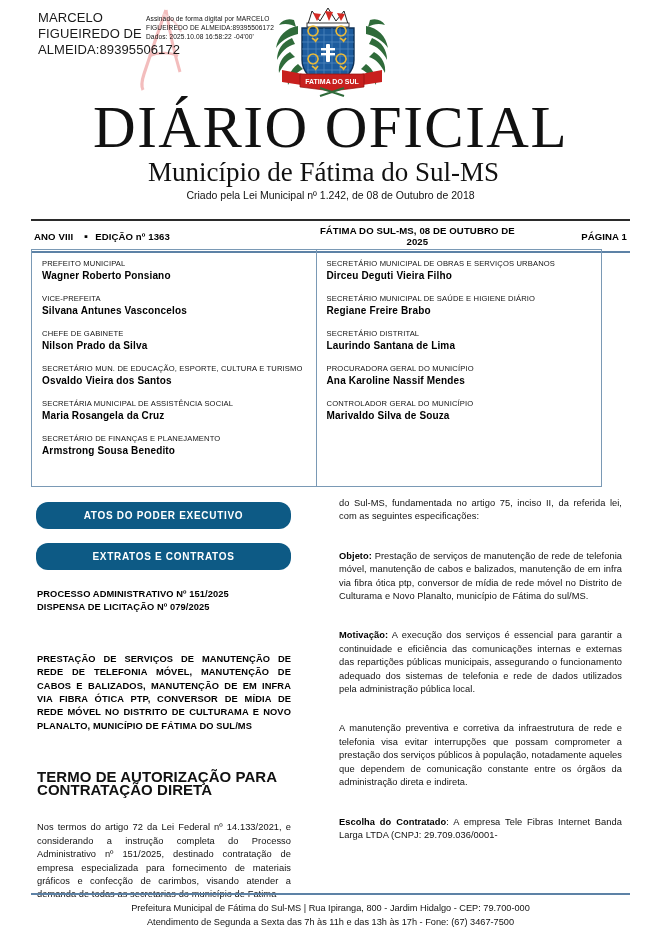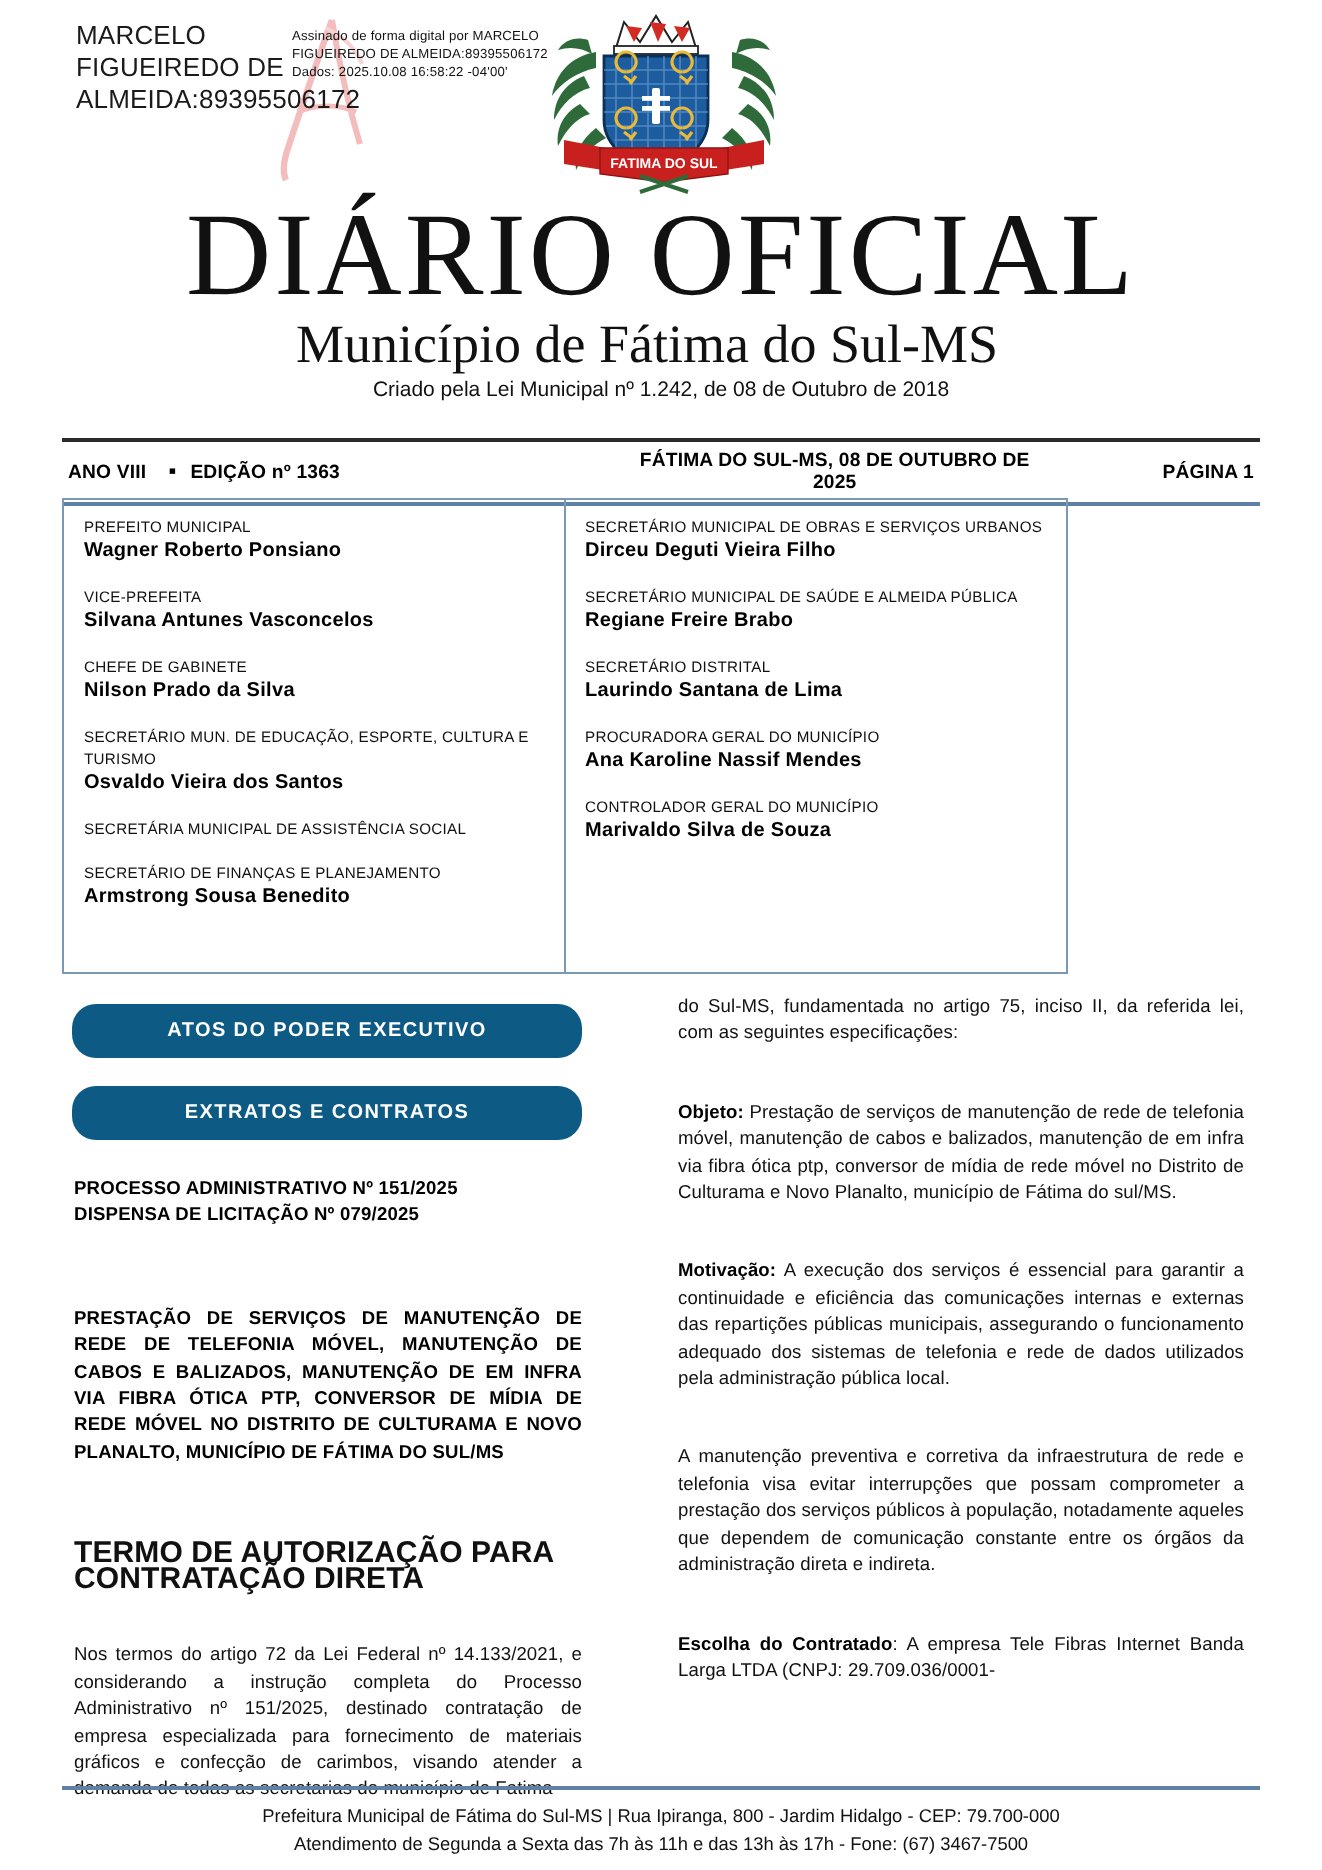--- a/index.html
+++ b/index.html
@@ -115,21 +115,21 @@
   .ed-ano { }
   .ed-dot { margin: 0 7px 0 11px; font-size: 11px; line-height: 9px; }
   .ed-center { flex: 1; text-align: center; }
   .ed-right { width: 17%; text-align: right; padding-right: 3px; }
 
   
   .officials {
     position: absolute;
     left: 31px;
     top: 249px;
-    width: 503px;
+    width: 571px;
     height: 238px;
     border: 1px solid #7a99b5;
     box-sizing: border-box;
     display: flex;
   }
   .off-col {
     width: 50%;
     box-sizing: border-box;
     padding: 8px 10px 4px 10px;
   }
@@ -314,33 +314,34 @@
     <div class="off-entry">
       <div class="off-role">CHEFE DE GABINETE</div>
       <div class="off-name">Nilson Prado da Silva</div>
     </div>
     <div class="off-entry">
       <div class="off-role">SECRETÁRIO MUN. DE EDUCAÇÃO, ESPORTE, CULTURA E TURISMO</div>
       <div class="off-name">Osvaldo Vieira dos Santos</div>
     </div>
     <div class="off-entry">
       <div class="off-role">SECRETÁRIA MUNICIPAL DE ASSISTÊNCIA SOCIAL</div>
+      <div class="off-name">Maria Rosangela da Cruz</div>
     </div>
     <div class="off-entry">
       <div class="off-role">SECRETÁRIO DE FINANÇAS E PLANEJAMENTO</div>
       <div class="off-name">Armstrong Sousa Benedito</div>
     </div>
   </div>
   <div class="off-col right">
     <div class="off-entry">
       <div class="off-role">SECRETÁRIO MUNICIPAL DE OBRAS E SERVIÇOS URBANOS</div>
       <div class="off-name">Dirceu Deguti Vieira Filho</div>
     </div>
     <div class="off-entry">
-      <div class="off-role">SECRETÁRIO MUNICIPAL DE SAÚDE E ALMEIDA PÚBLICA</div>
+      <div class="off-role">SECRETÁRIO MUNICIPAL DE SAÚDE E HIGIENE DIÁRIO</div>
       <div class="off-name">Regiane Freire Brabo</div>
     </div>
     <div class="off-entry">
       <div class="off-role">SECRETÁRIO DISTRITAL</div>
       <div class="off-name">Laurindo Santana de Lima</div>
     </div>
     <div class="off-entry">
       <div class="off-role">PROCURADORA GERAL DO MUNICÍPIO</div>
       <div class="off-name">Ana Karoline Nassif Mendes</div>
     </div>

